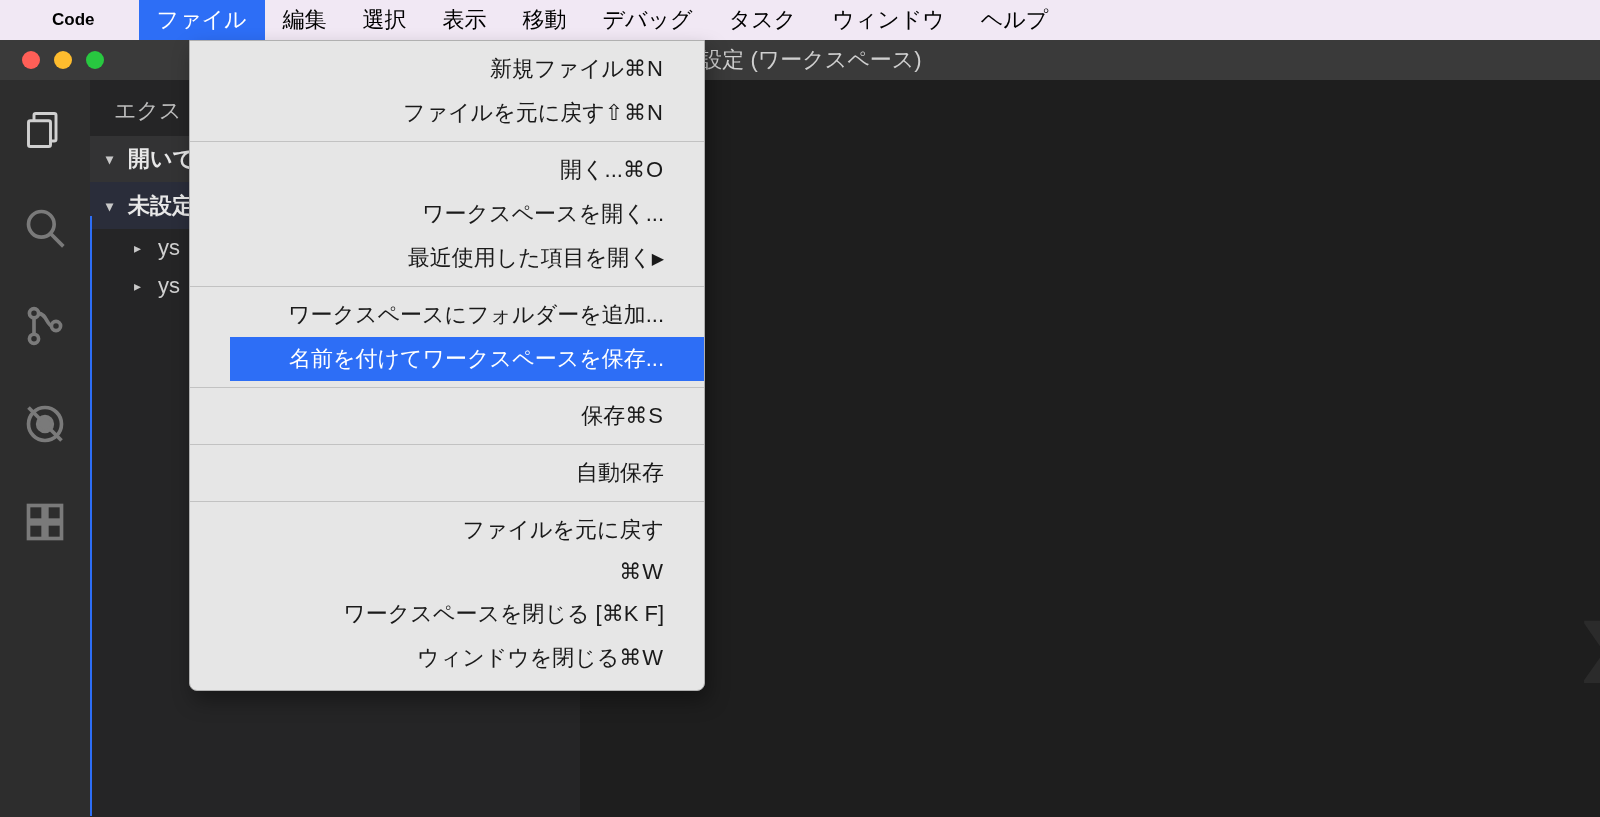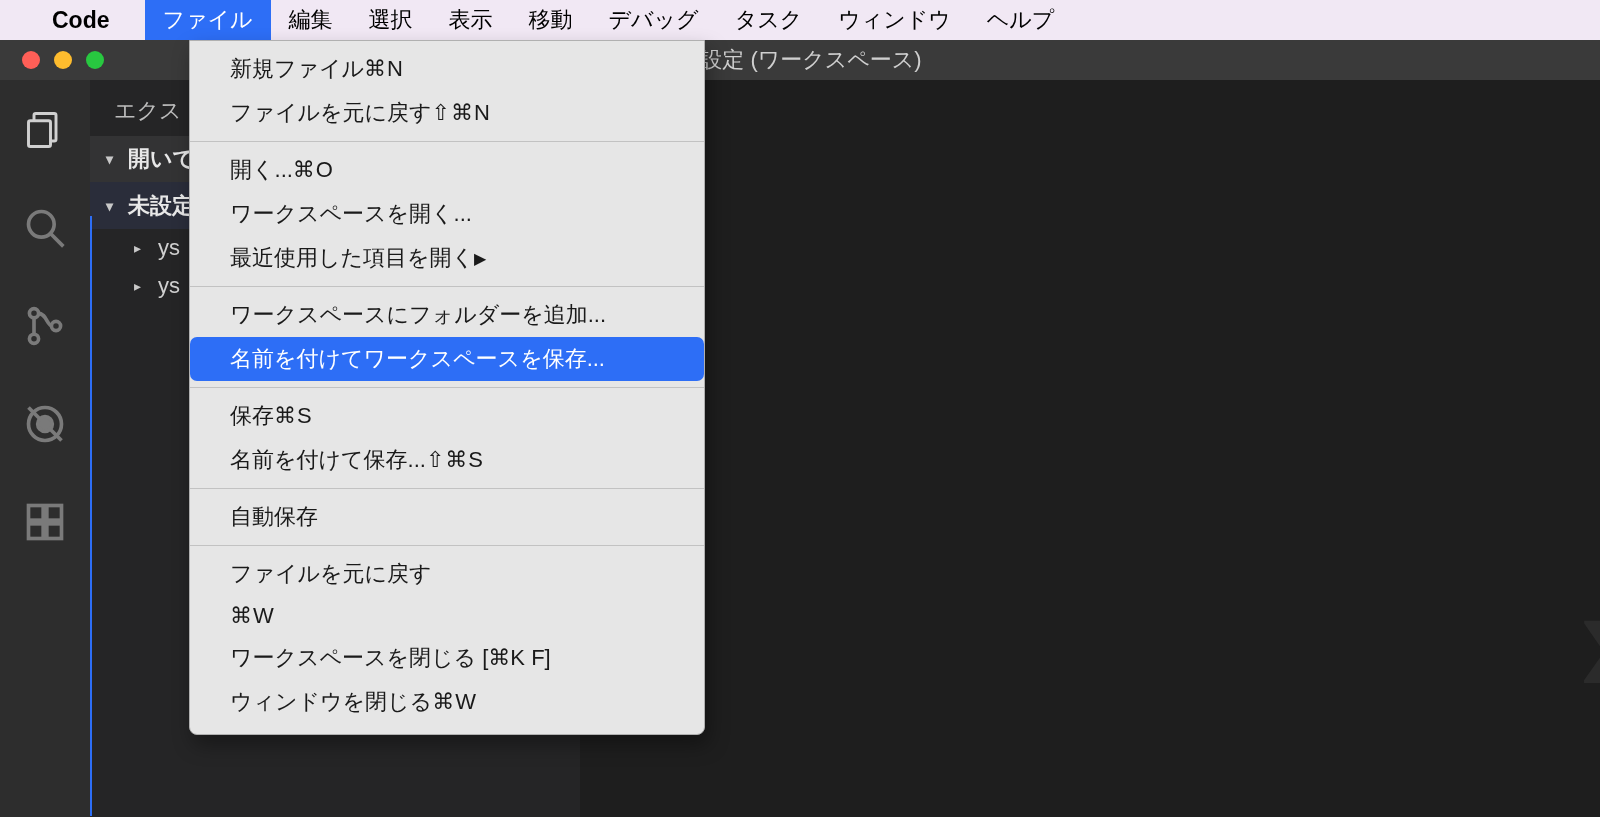--- a/index.html
+++ b/index.html
@@ -22,33 +22,34 @@
     font-size: 22px;
     color: #000;
     gap: 0;
   }
   .menubar .apple {
     font-size: 26px;
     margin-right: 24px;
   }
   .menubar .app-name {
     font-weight: 700;
-    margin-right: 35px;
-    font-size: 23px;
+    margin-right: 12px;
+    font-size: 17px;
   }
   .menubar .menu {
     padding: 6px 18px;
     height: 40px;
     display: flex;
     align-items: center;
     cursor: default;
   }
   .menubar .menu.active {
     background: #2d6ef6;
     color: #fff;
+    margin-left: 32px;
   }
 
   
   .titlebar {
     height: 40px;
     background: #3a3a3a;
     display: flex;
     align-items: center;
     position: relative;
     color: #cfcfcf;
@@ -140,29 +141,29 @@
     border:1px solid #b0b0b0;
     border-radius:0 0 8px 8px;
     box-shadow: 4px 10px 20px rgba(0,0,0,0.35);
     padding: 6px 0 10px;
     font-size:22px;
     color:#1a1a1a;
     z-index:100;
   }
   .dropdown .item {
     display:flex;
-    justify-content:flex-start;
+    justify-content:flex-end;
     align-items:center;
     padding: 7px 40px;
     cursor:default;
+    margin-left:40px;
   }
   .dropdown .item.highlight {
     background:#2d6ef6;
     color:#fff;
-    border-radius:7px;
   }
   .dropdown .sep {
     height:1px;
     background:#c2c2c2;
     margin: 6px 0;
   }
   .dropdown .shortcut {
     font-family: -apple-system, sans-serif;
     letter-spacing:1px;
   }
@@ -302,24 +303,20 @@
       <span>ワークスペースにフォルダーを追加...</span>
     </div>
     <div class="item highlight">
       <span>名前を付けてワークスペースを保存...</span>
     </div>
     <div class="sep"></div>
     <div class="item">
       <span>保存</span>
       <span class="shortcut">⌘S</span>
     </div>
-    <div class="item">
-      <span>名前を付けて保存...</span>
-      <span class="shortcut">⇧⌘S</span>
-    </div>
     <div class="sep"></div>
     <div class="item">
       <span>自動保存</span>
     </div>
     <div class="sep"></div>
     <div class="item">
       <span>ファイルを元に戻す</span>
     </div>
     <div class="item">
       <span class="shortcut">⌘W</span>

